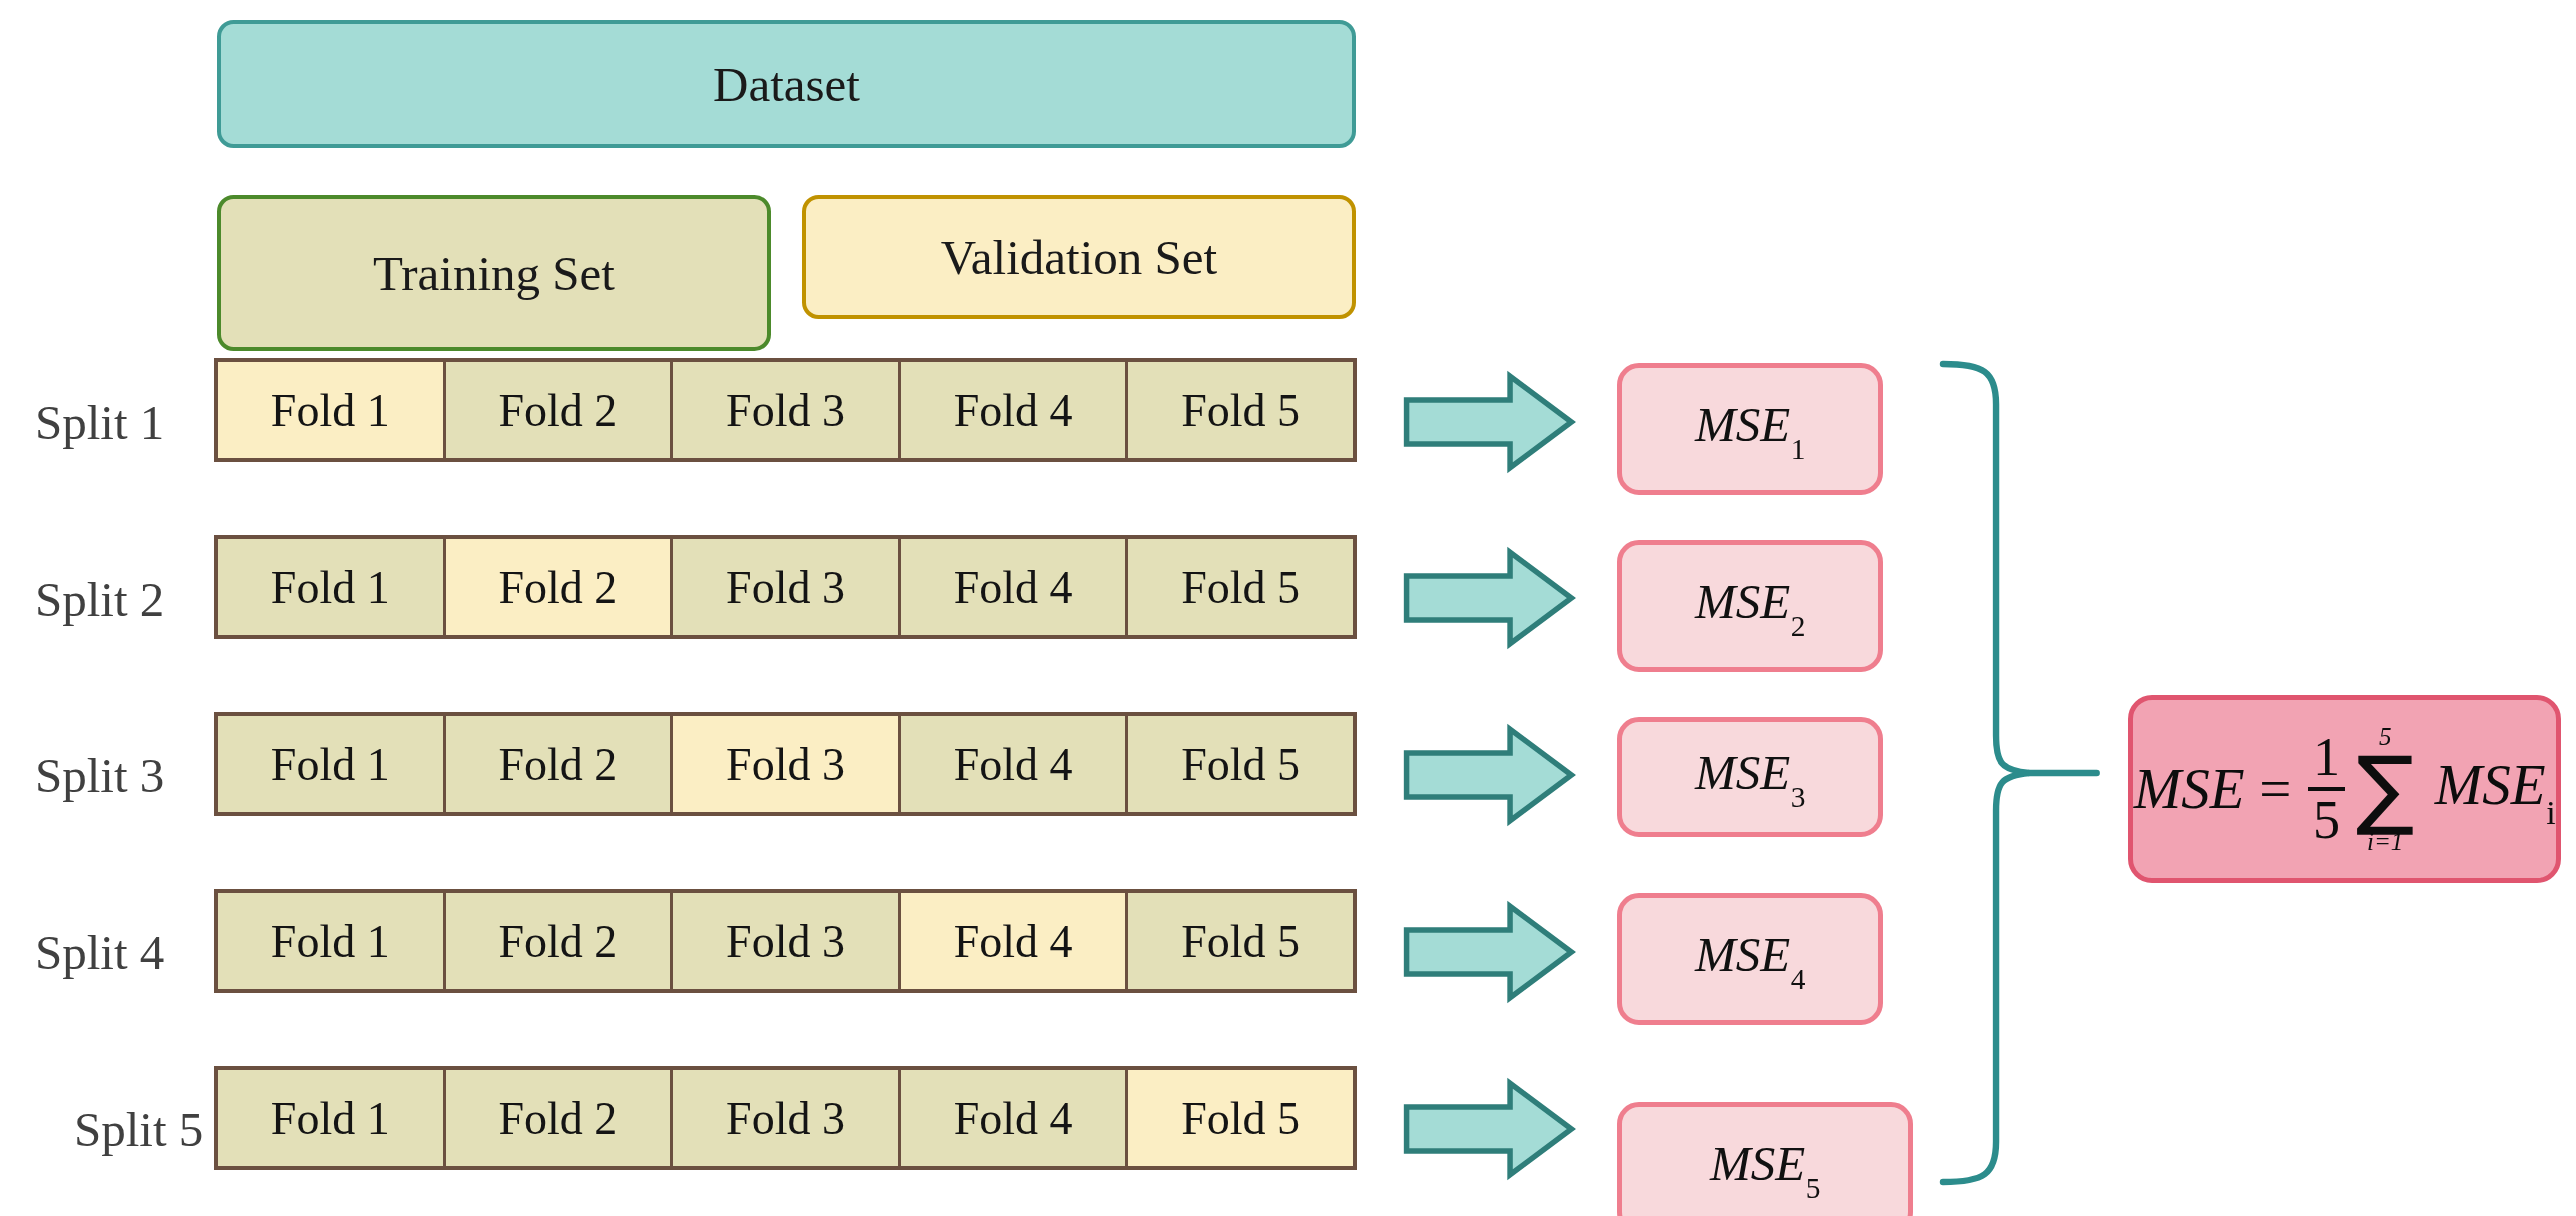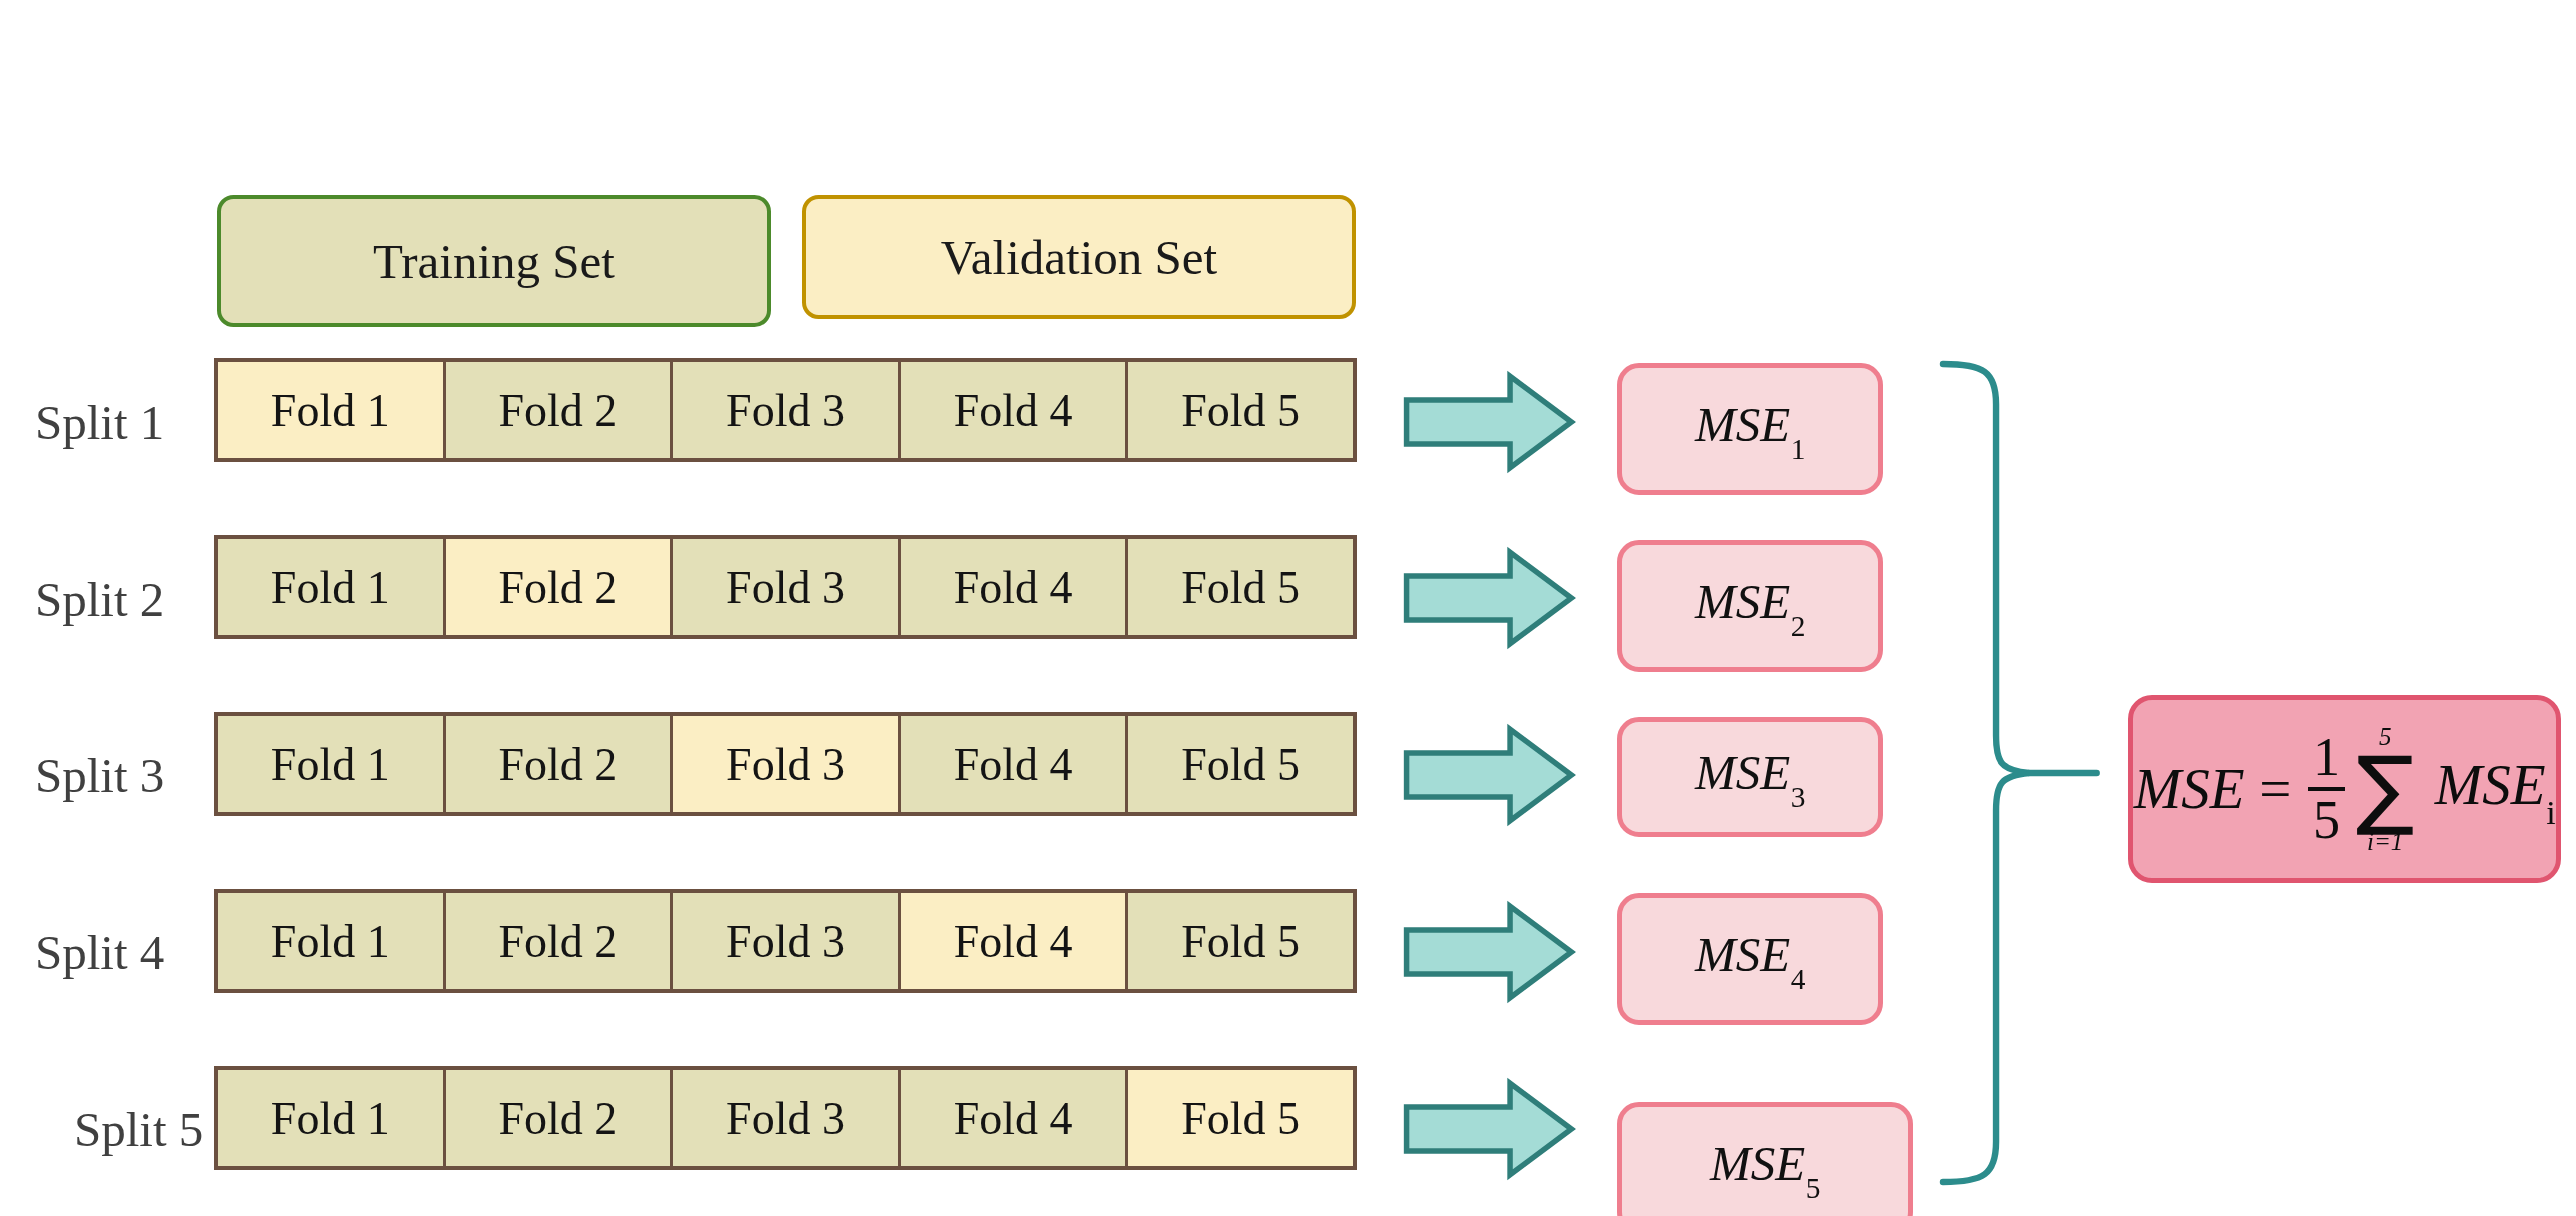--- a/index.html
+++ b/index.html
@@ -170,22 +170,25 @@
   }
   .formula .term { margin-left: 15px; text-align: right; }
 
   .brace { position: absolute; }
 </style>
 </head>
 <body>
 
 <div id="stage">
 
-
-  <div class="rbox training-box" style="left:217px; top:195px; width:554px; height:132px;">
+  <div class="rbox dataset-box" style="left:217px; top:20px; width:1139px; height:128px;">
+    <span>Dataset</span>
+  </div>
+
+  <div class="rbox training-box" style="left:217px; top:195px; width:554px; height:156px;">
     <span>Training Set</span>
   </div>
 
   <div class="rbox validation-box" style="left:802px; top:195px; width:554px; height:124px;">
     <span>Validation Set</span>
   </div>
 
   <div class="split-label" style="left:35px; top:398px;">Split 1</div>
 
   <div class="fold-strip" style="left:214px; top:358px; width:1143px; height:104px;">

